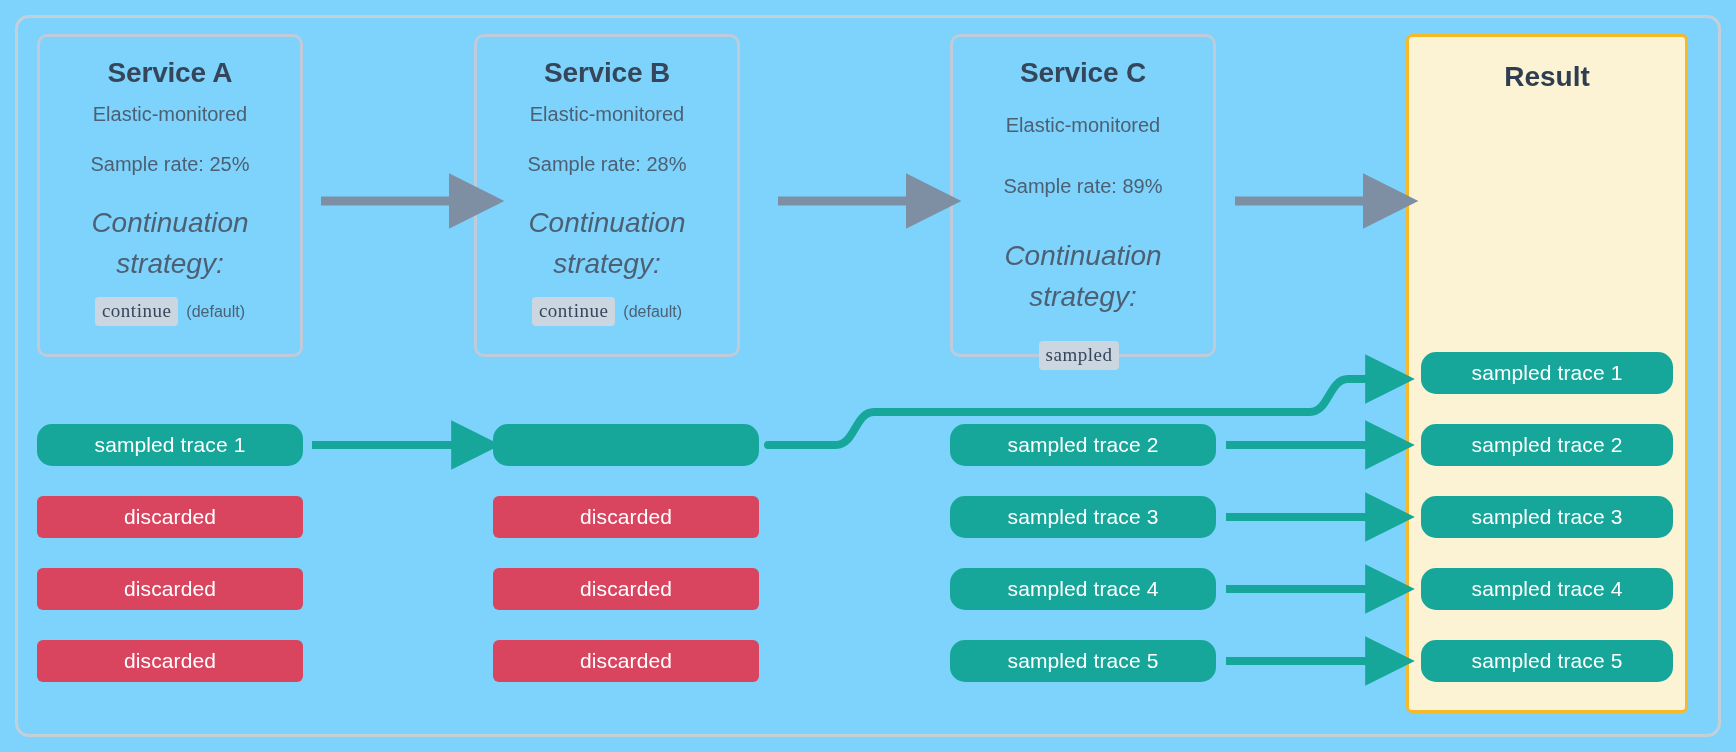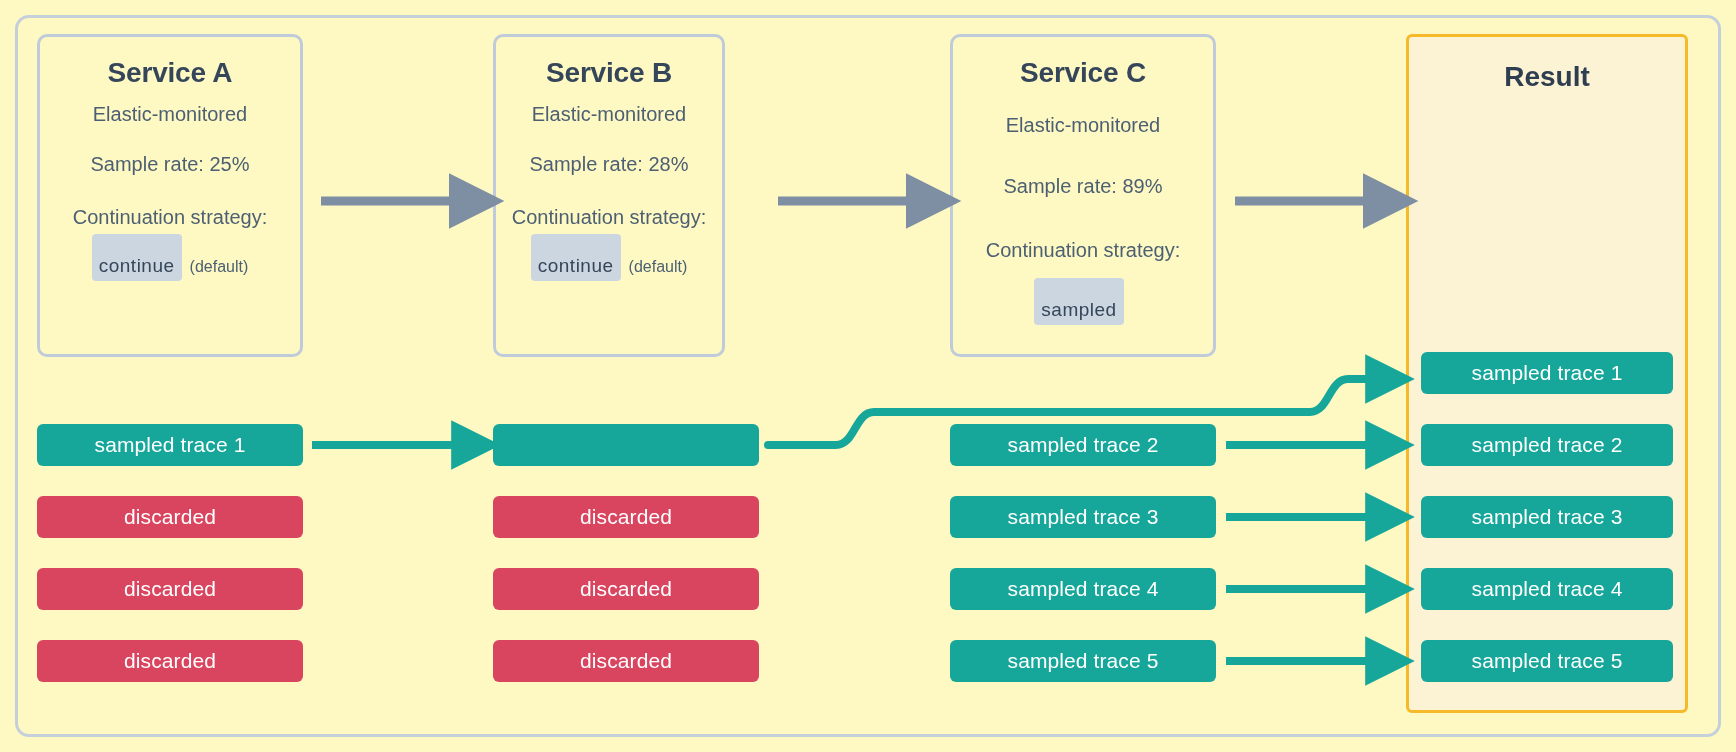--- a/index.html
+++ b/index.html
@@ -13,21 +13,21 @@
     font-family: "Liberation Sans", sans-serif;
     overflow: hidden;
     position: relative;
   }
 
   #stage {
     position: absolute;
     left: 0; top: 0;
     width: 1736px;
     height: 752px;
-    background: #fef9c3;
+    background: #7dd3fc;
   }
 
   
   .outer-frame {
     position: absolute;
     left: 15px;
     top: 15px;
     width: 1706px;
     height: 722px;
     border: 3px solid #c5cfda;
@@ -59,39 +59,40 @@
     font-size: 20px;
     color: #4d6073;
     margin-bottom: 27px;
   }
   .svc-rate {
     font-size: 20px;
     color: #4d6073;
     margin-bottom: 27px;
   }
   .svc-strat-label {
-    font-size: 20px;
+    font-size: 28px;
     color: #4d6073;
     line-height: 1.45;
     text-align: center;
-    margin-bottom: 2px;
+    margin-bottom: 13px;
+    font-style: italic;
   }
   .svc-strat-row {
     display: flex;
     align-items: baseline;
     gap: 8px;
     justify-content: center;
   }
   .code-chip {
-    font-family: Liberation Sans, sans-serif;
+    font-family: Liberation Serif, serif;
     font-size: 19px;
     color: #36465a;
     background: #ccd6e0;
     border-radius: 4px;
-    padding: 21px 7px 4px 7px;
+    padding: 3px 7px 4px 7px;
     letter-spacing: 0.5px;
   }
   .default-note {
     font-size: 16px;
     color: #4d6073;
   }
 
   
   .result-panel {
     position: absolute;
@@ -116,21 +117,21 @@
     position: absolute;
     box-sizing: border-box;
     border-radius: 6px;
     display: flex;
     align-items: center;
     justify-content: center;
     color: #ffffff;
     font-size: 21px;
     letter-spacing: 0.1px;
   }
-  .bar.sampled { background: #16a79a; }
+  .bar.sampled { background: #16a79a; border-radius: 15px; }
   .bar.discarded { background: #d9445f; }
 
   
   #wires {
     position: absolute;
     left: 0; top: 0;
     width: 1736px;
     height: 752px;
     pointer-events: none;
   }
@@ -146,21 +147,21 @@
     <div class="svc-title">Service A</div>
     <div class="svc-sub">Elastic-monitored</div>
     <div class="svc-rate">Sample rate: 25%</div>
     <div class="svc-strat-label">Continuation strategy:</div>
     <div class="svc-strat-row">
       <span class="code-chip">continue</span>
       <span class="default-note">(default)</span>
     </div>
   </div>
 
-  <div class="svc-box" style="left:493px; top:34px; width:232px; height:323px;">
+  <div class="svc-box" style="left:474px; top:34px; width:266px; height:323px;">
     <div class="svc-title">Service B</div>
     <div class="svc-sub">Elastic-monitored</div>
     <div class="svc-rate">Sample rate: 28%</div>
     <div class="svc-strat-label">Continuation strategy:</div>
     <div class="svc-strat-row">
       <span class="code-chip">continue</span>
       <span class="default-note">(default)</span>
     </div>
   </div>
 

